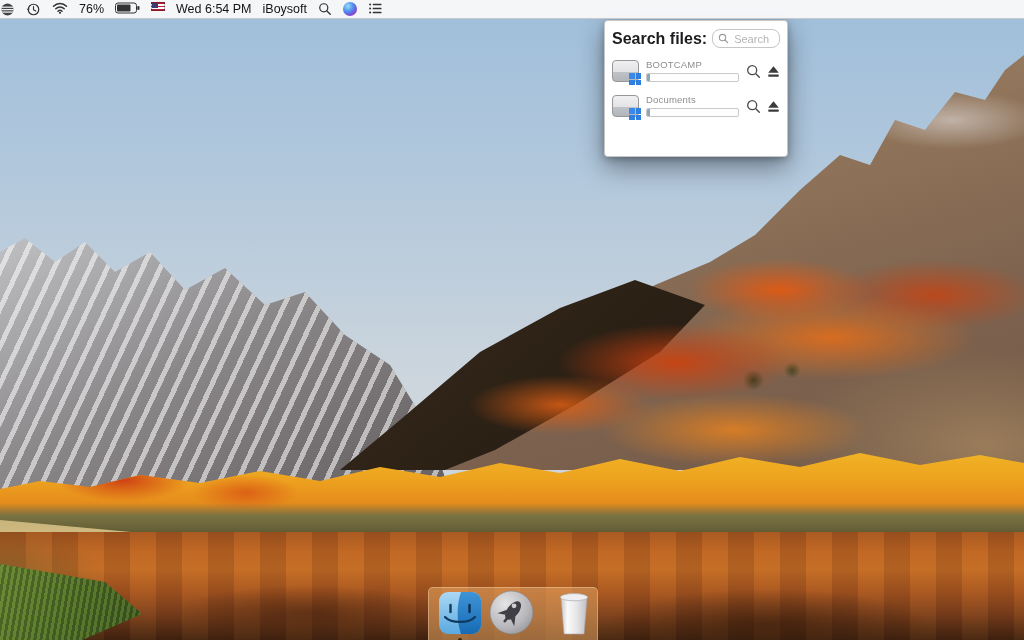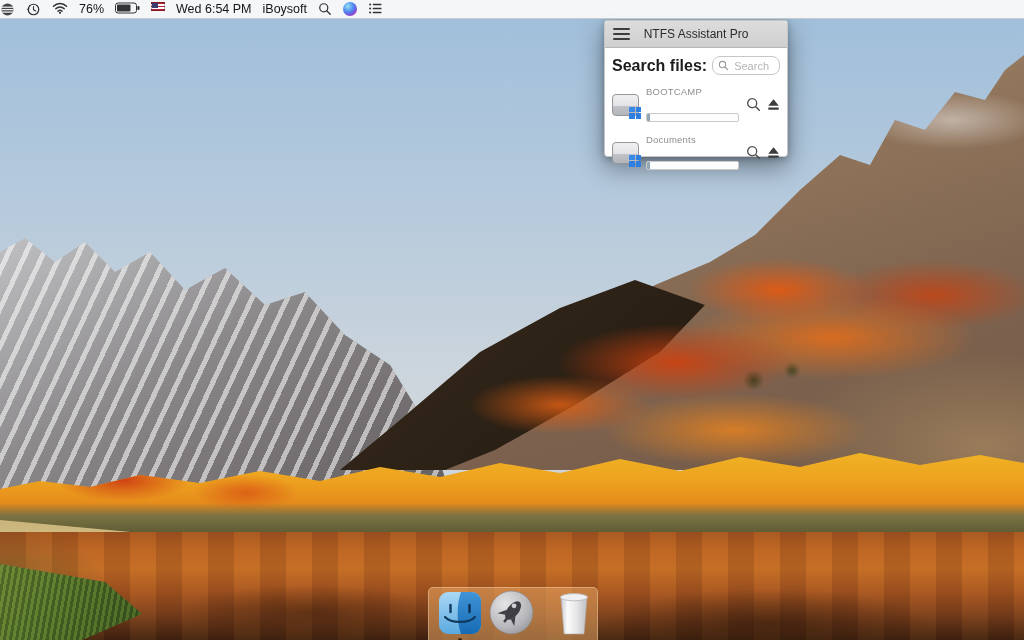--- a/index.html
+++ b/index.html
@@ -103,21 +103,21 @@
     font-family:"Liberation Sans",sans-serif;color:#333;background:transparent;}
   .search-box input::placeholder{color:#b4b4b4;}
   .drive-row{display:flex;align-items:center;padding:4px 7px 0 7px;margin-top:2px;}
   .disk-icon{position:relative;width:27px;height:22px;margin-right:7px;flex:0 0 auto;}
   .disk-body{position:absolute;inset:0;border:1px solid #97979b;border-radius:4px;
     background:linear-gradient(180deg,#f0f0f2 0%,#e3e3e6 55%,#bfc2c6 56%,#b2b5ba 100%);}
   .win-logo{position:absolute;right:-2px;bottom:-3px;width:12px;height:12px;
     display:grid;grid-template-columns:1fr 1fr;grid-template-rows:1fr 1fr;gap:1px;}
   .win-logo i{background:#2e7fe0;}
   .win-logo i:nth-child(1){background:#3a88ea;}
-  .drive-mid{flex:1;display:flex;flex-direction:column;gap:16px;min-width:0;}
+  .drive-mid{flex:1;display:flex;flex-direction:column;gap:3px;min-width:0;}
   .drive-name{font-size:9.5px;color:#8e8e8e;letter-spacing:.2px;line-height:10px;}
   .drive-progress{position:relative;height:9px;border:1px solid #c9c9c9;border-radius:2px;
     background:#fdfdfd;overflow:hidden;}
   .drive-fill{position:absolute;left:0;top:0;bottom:0;background:#8fa6b8;}
   .drive-actions{display:flex;align-items:center;gap:6px;margin-left:7px;flex:0 0 auto;}
   .icon-btn{display:flex;align-items:center;cursor:pointer;}
 
   
   .dock{position:absolute;left:428px;bottom:0;width:170px;height:53px;z-index:20;
     background:rgba(233,168,98,.55);border:1px solid rgba(255,235,210,.35);border-bottom:0;
@@ -206,28 +206,20 @@
               <rect x="5" y="6.2" width="9.5" height="1.6" rx=".6"></rect>
               <circle cx="2.2" cy="11.4" r="1.1"></circle>
               <rect x="5" y="10.6" width="9.5" height="1.6" rx=".6"></rect>
             </g>
           </svg>
       </span>
     </div>
   </div>
 
   <div class="panel">
-    <div class="panel-header">
-      <div class="hamburger">
-          <span></span>
-          <span></span>
-          <span></span>
-        </div>
-      <div class="panel-title">NTFS Assistant Pro</div>
-    </div>
     <div class="search-row">
       <span class="search-label">Search files:</span>
       <div class="search-box">
         <svg width="11" height="11" viewBox="0 0 16 16">
             <circle cx="6.6" cy="6.6" r="4.6" fill="none" stroke="#9a9a9a" stroke-width="1.6"></circle>
             <line x1="10.2" y1="10.2" x2="14" y2="14" stroke="#9a9a9a" stroke-width="1.7" stroke-linecap="round"></line>
           </svg>
         <input type="text" placeholder="Search" style="">
       </div>
     </div>

